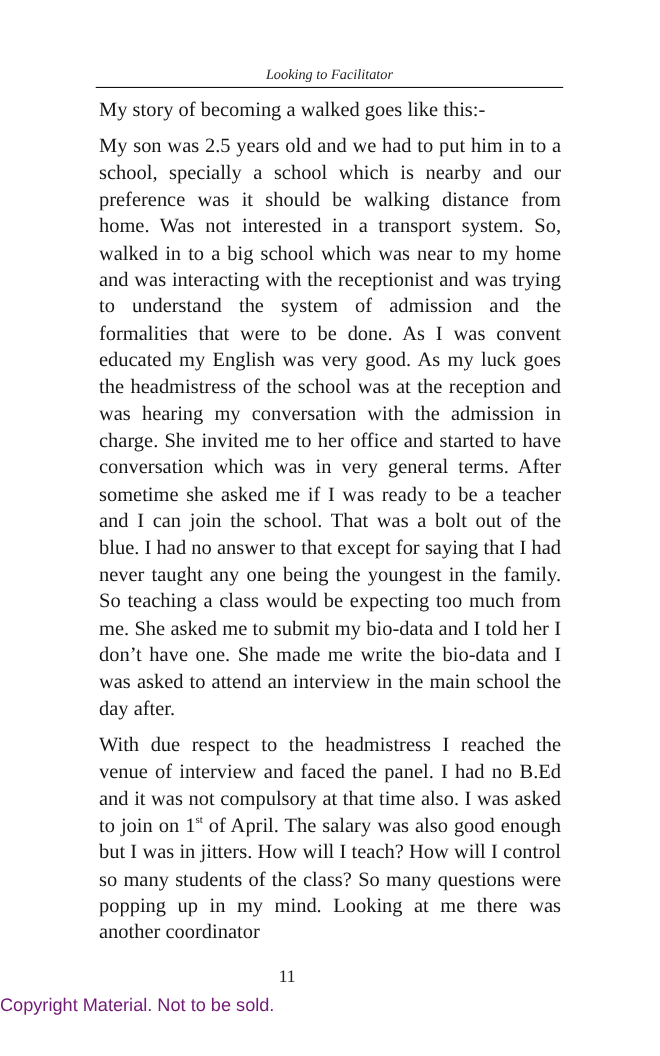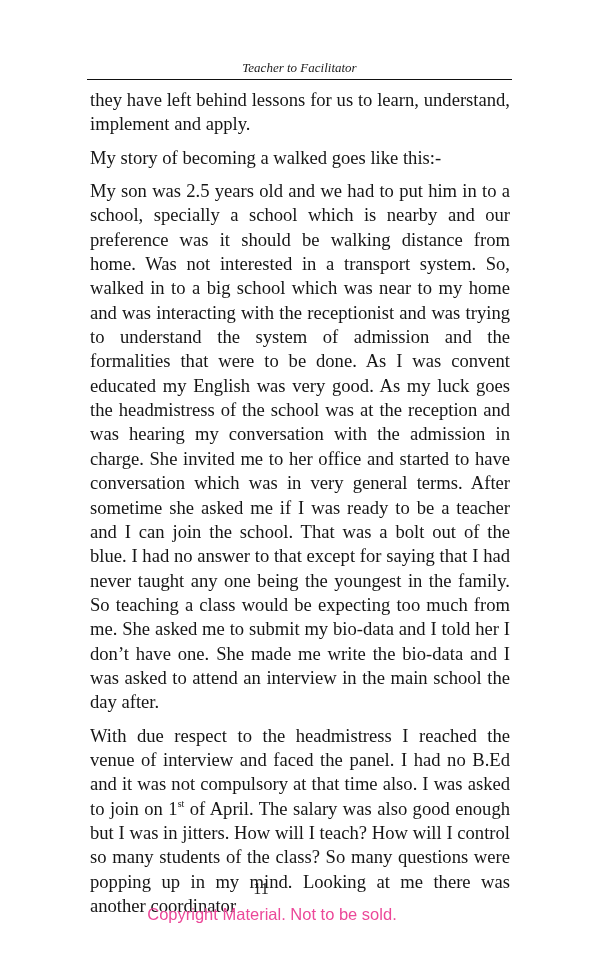--- a/index.html
+++ b/index.html
@@ -68,34 +68,32 @@
       font-family: "Liberation Serif", serif;
       font-size: 16px;
       line-height: 20px;
       color: #222;
     }
     .copyright {
       position: absolute;
       left: 0;
       width: 544px;
       top: 904px;
-      text-align: center;
       font-family: "Liberation Sans", sans-serif;
       font-size: 16.5px;
       line-height: 20px;
-      color: #ec4899;
+      color: #701a75;
     }
   </style>
 </head>
 <body>
 
-<div class="running-head">Teacher to Facilitator</div>
+<div class="running-head">Looking to Facilitator</div>
 <div class="head-rule"></div>
 
 <div class="body-text">
-  <p>they have left behind lessons for us to learn, understand, implement and apply.</p>
   <p class="single">My story of becoming a walked goes like this:-</p>
   <p>My son was 2.5 years old and we had to put him in to a school, specially a school which is nearby and our preference was it should be walking distance from home. Was not interested in a transport system. So, walked in to a big school which was near to my home and was interacting with the receptionist and was trying to understand the system of admission and the formalities that were to be done. As I was convent educated my English was very good. As my luck goes the headmistress of the school was at the reception and was hearing my conversation with the admission in charge.  She invited me to her office and started to have conversation which was in very general terms. After sometime she asked me if I was ready to be a teacher and I can join the school. That was a bolt out of the blue. I had no answer to that except for saying that I had never taught any one being the youngest in the family. So teaching a class would be expecting too much from me. She asked me to submit my bio-data and I told her I don’t have one. She made me write the bio-data and I was asked to attend an interview in the main school the day after.</p>
   <p><span>With due respect to the headmistress I reached the venue of interview and faced the panel. I had no B.Ed and it was not compulsory at that time also. I was asked to join on 1</span><sup class="ord">st</sup><span> of April. The salary was also good enough but I was in jitters. How will I teach? How will I control so many students of the class? So many questions were popping up in my mind. Looking at me there was another coordinator</span></p>
 </div>
 
 <div class="page-number">11</div>
 <div class="copyright">Copyright Material. Not to be sold.</div>
 
 </body></html>

